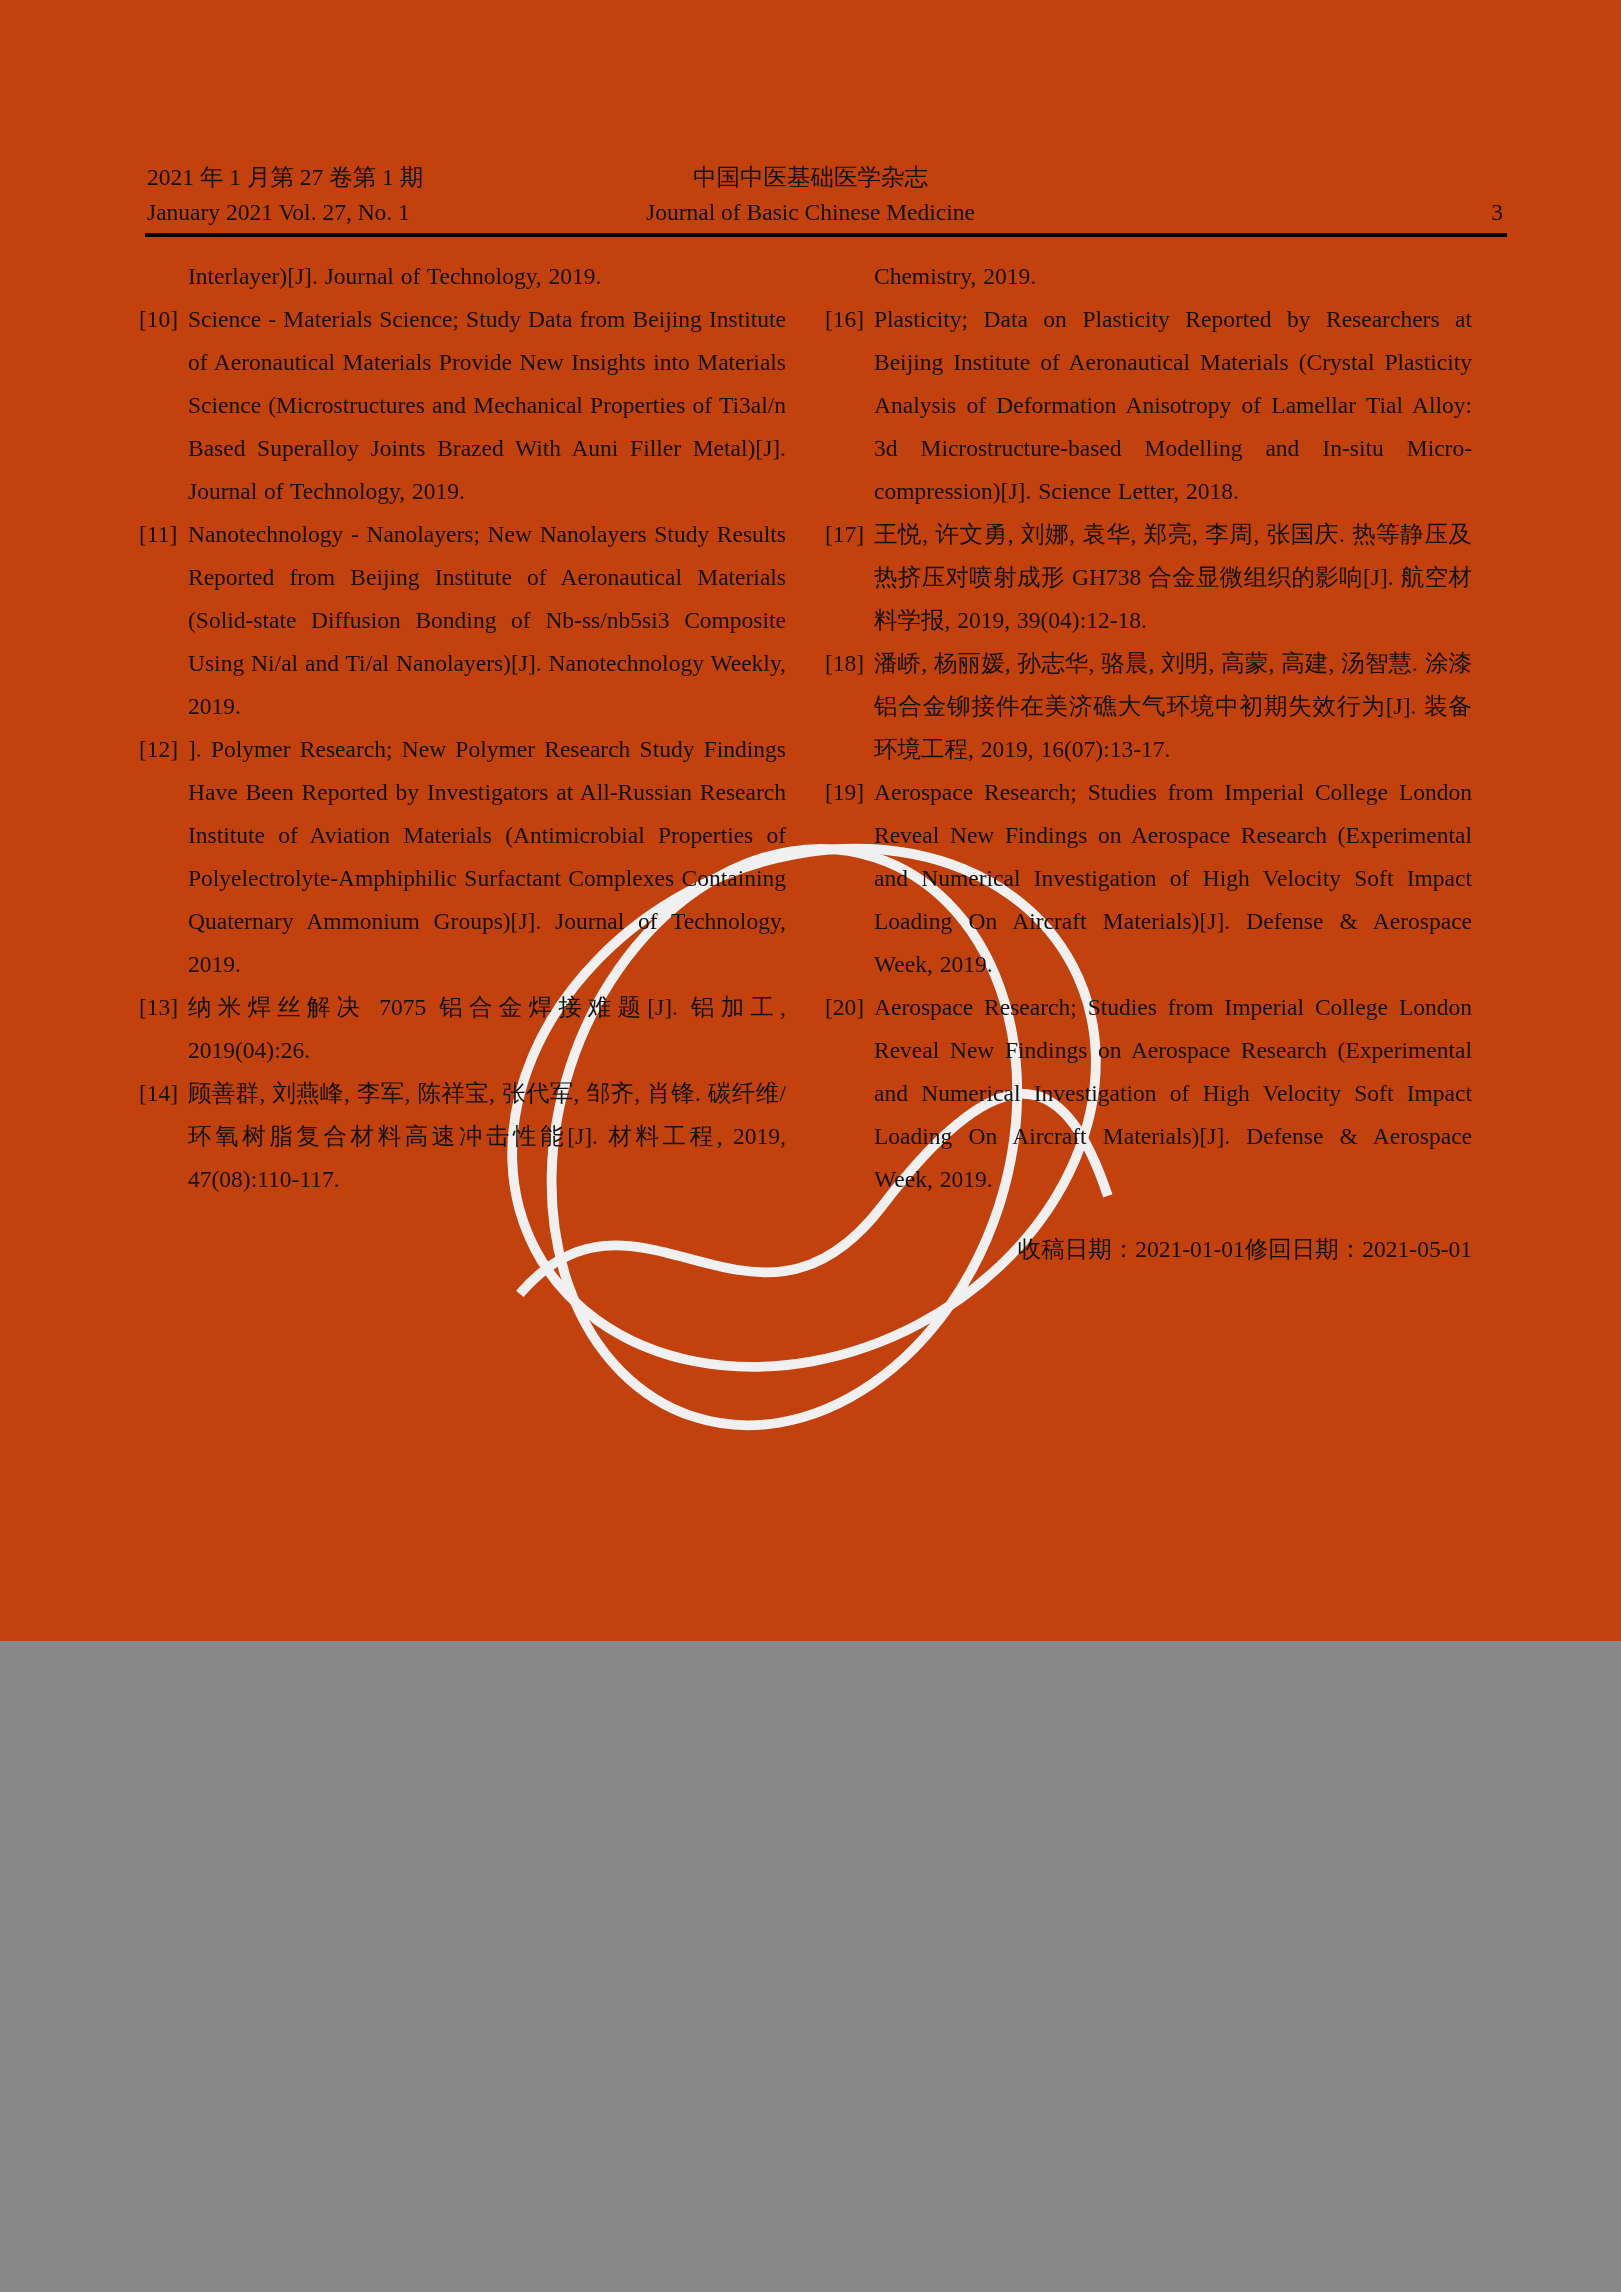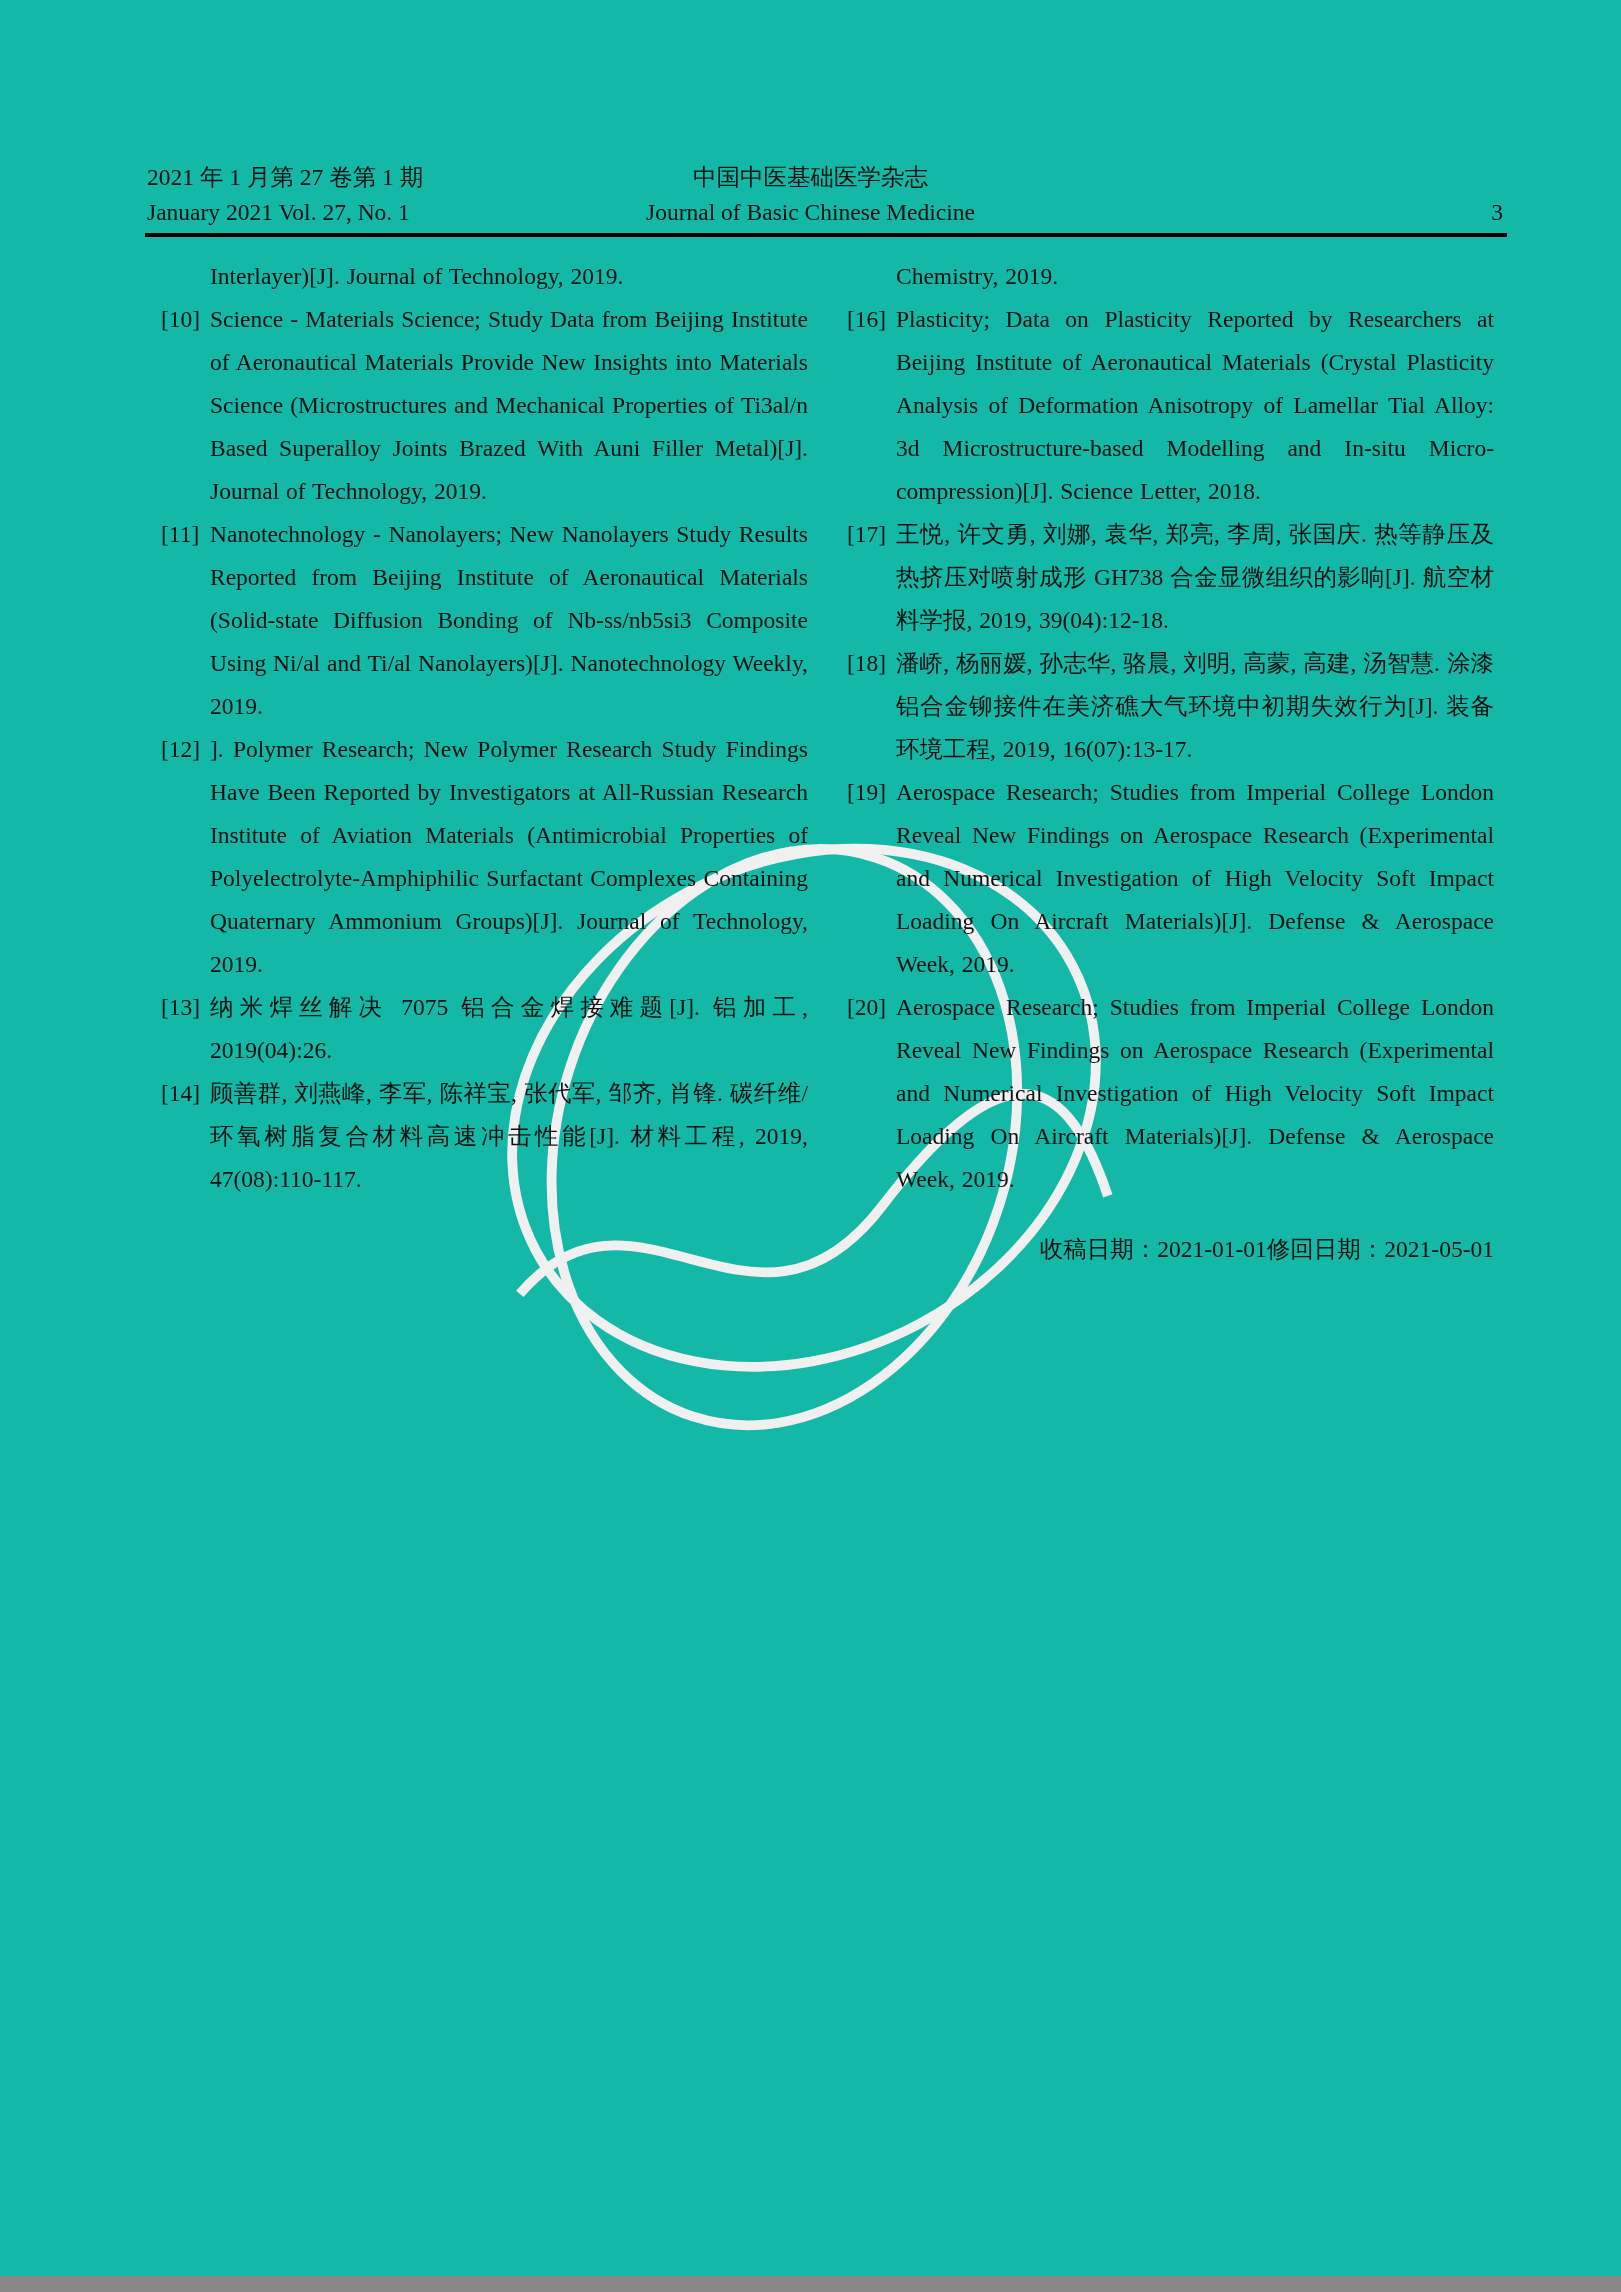--- a/index.html
+++ b/index.html
@@ -1,37 +1,37 @@
 <!DOCTYPE html>
 <html><head>
 <meta charset="utf-8">
 <style>
   html,body { margin:0; padding:0; background:#888; }
   .page {
     position:relative;
-    width:1621px; height:2276px;
+    width:1621px; height:1641px;
     margin:0 auto;
-    background:#14b8a6;
+    background:#c2410c;
     font-family:"Liberation Serif","DejaVu Serif",serif;
     color:#111;
     overflow:hidden;
   }
   
   .watermark { position:absolute; left:461px; top:784px; opacity:1; }
 
   
   .page-header { position:absolute; top:160px; left:0; width:100%; font-size:23.5px; }
   .hline { line-height:35px; white-space:nowrap; }
   .header-left { position:absolute; left:147px; top:0; }
   .header-center { width:100%; text-align:center; }
   .header-right { position:absolute; right:118px; top:35px; line-height:35px; }
   .header-rule { position:absolute; top:233px; left:145px; width:1362px; height:3.9px; background:#000; }
 
   
-  .columns { position:absolute; top:255px; left:161px; width:1333px; display:flex; gap:39px; }
+  .columns { position:absolute; top:255px; left:139px; width:1333px; display:flex; gap:39px; }
   .col { width:647px; flex:none; }
   .ref { display:flex; font-size:23.5px; line-height:43px; }
   .ref-label { width:49px; flex:none; }
   .ref-text { flex:1; text-align:justify; text-justify:inter-word; word-spacing:1px; }
 
   
   .dates-row { margin-top:27.4px; display:flex; justify-content:flex-end; 
                font-size:23.5px; line-height:43px; white-space:nowrap; }
   .editor-row { text-align:right; font-weight:700; font-size:24.5px; line-height:45px;
                 padding-right:3.9px; letter-spacing:1px; }

